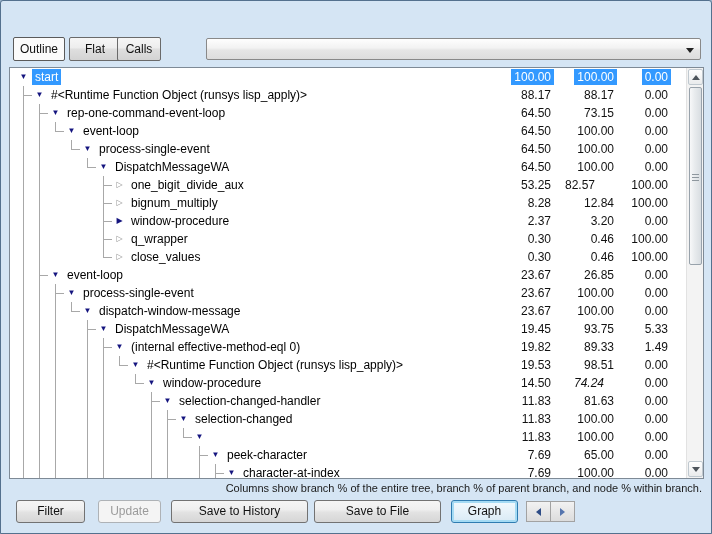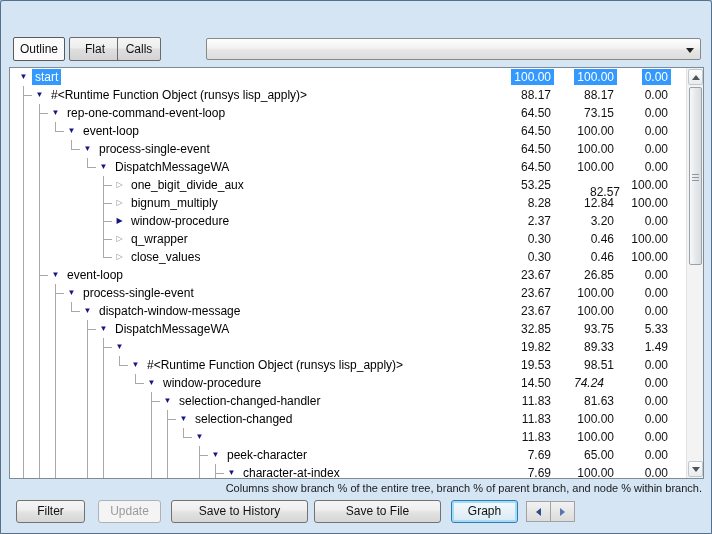--- a/index.html
+++ b/index.html
@@ -151,21 +151,21 @@
           <span class="cell" style="left: 601px;"><span>0.00</span></span>
         </div>
         <div class="tree-row" style="top: 108px;">
           <span class="guide" style="left: 13px;"></span>
           <span class="guide" style="left: 29px;"></span>
           <span class="conn-v-full" style="left: 93px;"></span>
           <span class="conn-h" style="left: 94px; width: 8px;"></span>
           <span class="tri leaf" style="left: 103px;">▷</span>
           <span class="lbl" style="left: 118px;">one_bigit_divide_aux</span>
           <span class="cell" style="left: 484px;"><span>53.25</span></span>
-          <span class="cell" style="left: 553px; margin-top: 7px;"><span>82.57</span></span>
+          <span class="cell" style="left: 528px;"><span>82.57</span></span>
           <span class="cell" style="left: 601px;"><span>100.00</span></span>
         </div>
         <div class="tree-row" style="top: 126px;">
           <span class="guide" style="left: 13px;"></span>
           <span class="guide" style="left: 29px;"></span>
           <span class="conn-v-full" style="left: 93px;"></span>
           <span class="conn-h" style="left: 94px; width: 8px;"></span>
           <span class="tri leaf" style="left: 103px;">▷</span>
           <span class="lbl" style="left: 118px;">bignum_multiply</span>
           <span class="cell" style="left: 484px;"><span>8.28</span></span>
@@ -239,32 +239,33 @@
           <span class="cell" style="left: 601px;"><span>0.00</span></span>
         </div>
         <div class="tree-row" style="top: 252px;">
           <span class="guide" style="left: 13px;"></span>
           <span class="guide" style="left: 29px;"></span>
           <span class="guide" style="left: 45px;"></span>
           <span class="conn-v-full" style="left: 77px;"></span>
           <span class="conn-h" style="left: 78px; width: 8px;"></span>
           <span class="tri expanded" style="left: 87px;">▼</span>
           <span class="lbl" style="left: 102px;">DispatchMessageWA</span>
-          <span class="cell" style="left: 484px;"><span>32.85</span></span>
+          <span class="cell" style="left: 484px;"><span>19.45</span></span>
           <span class="cell" style="left: 547px;"><span>93.75</span></span>
           <span class="cell" style="left: 601px;"><span>5.33</span></span>
         </div>
         <div class="tree-row" style="top: 270px;">
           <span class="guide" style="left: 13px;"></span>
           <span class="guide" style="left: 29px;"></span>
           <span class="guide" style="left: 45px;"></span>
           <span class="guide" style="left: 77px;"></span>
           <span class="conn-v-full" style="left: 93px;"></span>
           <span class="conn-h" style="left: 94px; width: 8px;"></span>
           <span class="tri expanded" style="left: 103px;">▼</span>
+          <span class="lbl" style="left: 118px;">(internal effective-method-eql 0)</span>
           <span class="cell" style="left: 484px;"><span>19.82</span></span>
           <span class="cell" style="left: 547px;"><span>89.33</span></span>
           <span class="cell" style="left: 601px;"><span>1.49</span></span>
         </div>
         <div class="tree-row" style="top: 288px;">
           <span class="guide" style="left: 13px;"></span>
           <span class="guide" style="left: 29px;"></span>
           <span class="guide" style="left: 45px;"></span>
           <span class="guide" style="left: 77px;"></span>
           <span class="guide" style="left: 93px;"></span>

